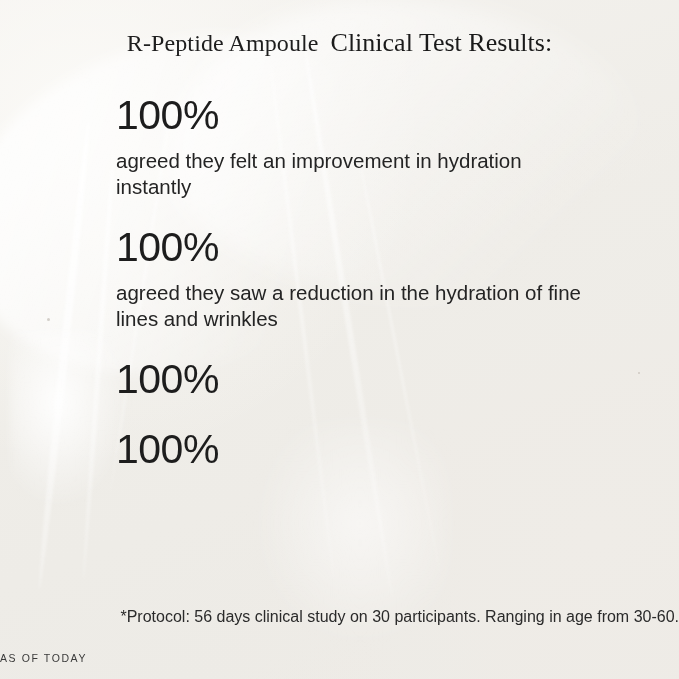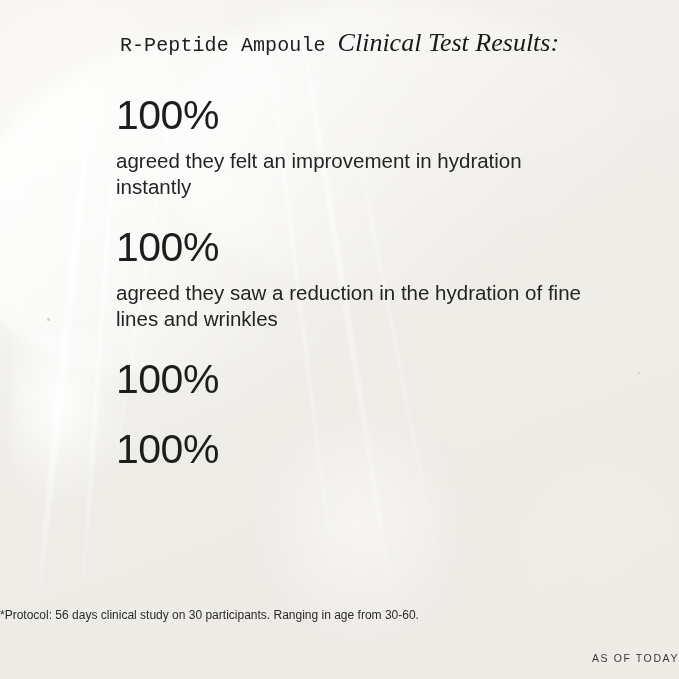--- a/index.html
+++ b/index.html
@@ -97,28 +97,27 @@
 
   .headline {
     position: absolute;
     top: 28px;
     left: 0;
     width: 679px;
     text-align: center;
     white-space: nowrap;
   }
   .headline .h-main {
-    font-family: Liberation Mono, monospace;
-    font-size: 20px;
+    font-family: Liberation Serif, serif;
+    font-size: 24px;
     letter-spacing: .1px;
     color: #1e1e1e;
   }
   .headline .h-italic {
     font-family: "Liberation Serif", serif;
-    font-style: italic;
     font-size: 26px;
     color: #1a1a1a;
     margin-left: 12px;
   }
 
   .stats {
     position: absolute;
     left: 116px;
     top: 92px;
     width: 520px;
@@ -141,32 +140,32 @@
     color: #242424;
     margin-top: 10px;
     max-width: 470px;
   }
 
   .footnote {
     position: absolute;
     left: 0;
     top: 608px;
     width: 679px;
-    text-align: left;
-    font-family: "Liberation Sans", sans-serif;
-    font-size: 12px;
+    text-align: right;
+    font-family: "Liberation Sans", sans-serif;
+    font-size: 16px;
     color: #2a2a2a;
   }
 
   .brand {
     position: absolute;
     left: 0;
     top: 652px;
     width: 679px;
-    text-align: right;
+    text-align: left;
     font-family: "Liberation Sans", sans-serif;
     font-size: 10.5px;
     letter-spacing: 1.6px;
     color: #3a3a3a;
   }
 </style>
 </head>
 <body>
 
 <div id="card">

